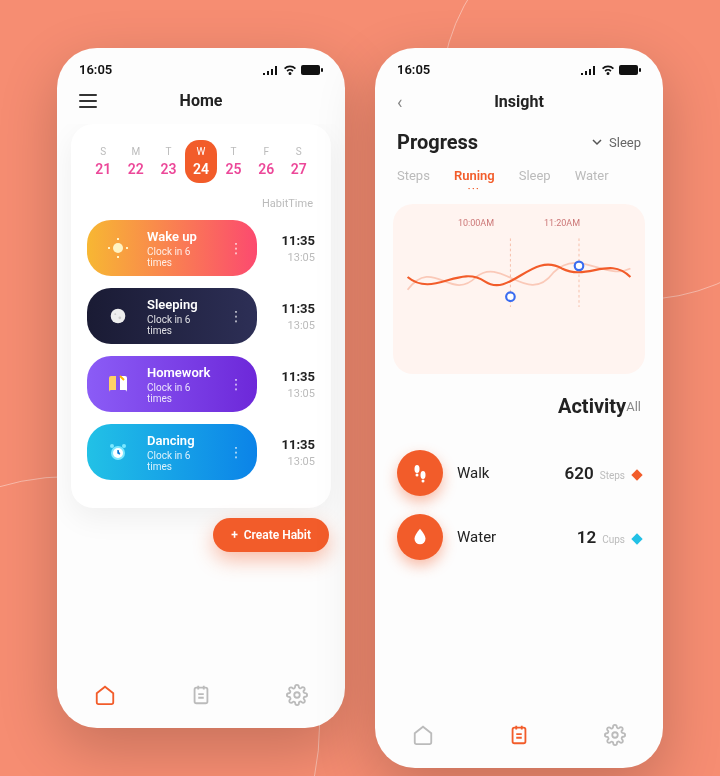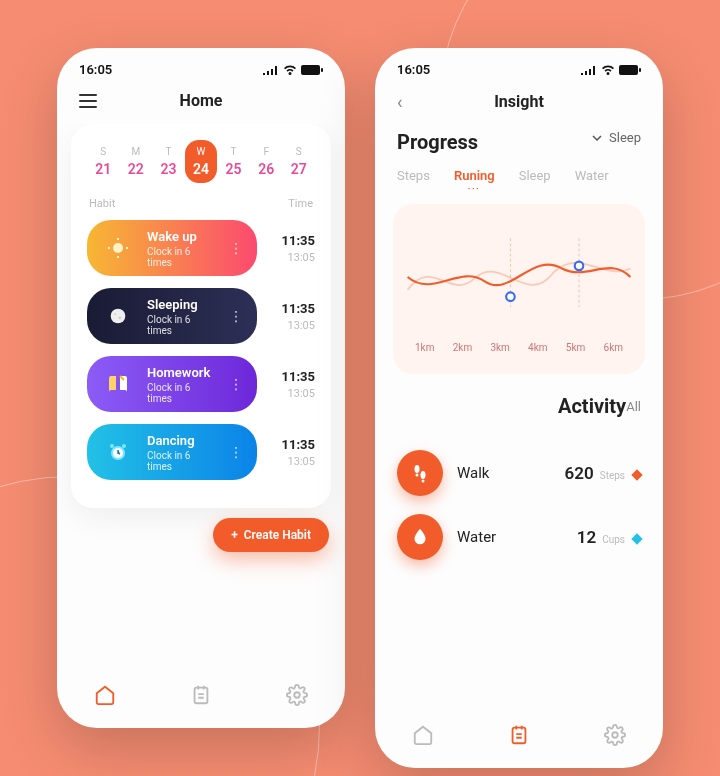--- a/index.html
+++ b/index.html
@@ -59,21 +59,21 @@
   border-radius: 22px;
   box-shadow: 0 10px 30px rgba(0,0,0,0.06);
   padding: 16px;
 }
 .days-row { display: flex; justify-content: space-between; margin-bottom: 14px; }
 .day { text-align: center; width: 34px; padding: 6px 0; border-radius: 14px; cursor: pointer; }
 .day .dname { font-size: 10px; color: #bbb; margin-bottom: 4px; }
 .day .dnum { font-size: 14px; font-weight: 600; color: #ec4899; }
 .day.sel { background: #f25c2a; }
 .day.sel .dname, .day.sel .dnum { color: #fff; }
-.col-headers { display: flex; justify-content: space-between; font-size: 11px; color: #bbb; margin: 6px 2px 10px; }
+.col-headers { display: flex; justify-content: flex-end; font-size: 11px; color: #bbb; margin: 6px 2px 10px; }
 .habit-row { display: flex; align-items: center; gap: 14px; margin-bottom: 12px; }
 .habit-card {
   flex: 1;
   height: 56px;
   border-radius: 24px;
   display: flex;
   align-items: center;
   padding: 0 14px;
   gap: 12px;
   color: #fff;
@@ -109,21 +109,21 @@
 }
 .tabbar {
   margin-top: auto;
   display: flex;
   justify-content: space-around;
   align-items: center;
   padding: 16px 0 22px;
 }
 .tab-item { cursor: pointer; color: #bbb; display: flex; }
 .tab-item.active { color: #f25c2a; }
-.section-header { display: flex; justify-content: space-between; align-items: flex-start; padding: 4px 22px 10px; }
+.section-header { display: flex; justify-content: space-between; align-items: center; padding: 4px 22px 10px; }
 .section-title { font-size: 20px; font-weight: 700; color: #222; }
 .tabs-scroll { display: flex; gap: 24px; padding: 4px 22px 12px; font-size: 13px; }
 .tab-opt { color: #bbb; cursor: pointer; position: relative; }
 .tab-opt.active { color: #f25c2a; font-weight: 600; }
 .tab-opt.active::after { content: "•••"; display: block; font-size: 6px; letter-spacing: 2px; text-align: center; color: #f25c2a; margin-top: 2px; }
 .chart-card {
   margin: 0 18px;
   background: #fff4f0;
   border-radius: 20px;
   padding: 18px 6px 8px;
@@ -362,36 +362,32 @@
         <span>Sleep</span>
       </div>
     </div>
     <div class="tabs-scroll" id="prog-tabs">
         <div class="tab-opt">Steps</div>
         <div class="tab-opt active">Runing</div>
         <div class="tab-opt">Sleep</div>
         <div class="tab-opt">Water</div>
       </div>
     <div class="chart-card">
+      <div class="chart-labels">
+        <span>10:00AM</span>
+        <span>11:20AM</span>
+      </div>
       <svg class="chart-svg" viewBox="0 0 280 110">
         <line x1="130" y1="10" x2="130" y2="90" stroke="#f4b6a0" stroke-dasharray="3 3"></line>
         <line x1="210" y1="10" x2="210" y2="90" stroke="#f4b6a0" stroke-dasharray="3 3"></line>
         <path fill="none" stroke="rgba(240,120,80,0.35)" stroke-width="2" d="M10,70 C40,30 60,85 90,55 C120,30 150,90 180,50 C210,20 240,60 270,45"></path>
         <path fill="none" stroke="#f25c2a" stroke-width="2.5" d="M10,55 C40,80 70,40 100,60 C130,80 155,25 190,45 C220,60 245,30 270,55"></path>
         <circle cx="130" cy="78" r="5" fill="#fff" stroke="#3a6cf0" stroke-width="2.5"></circle>
         <circle cx="210" cy="42" r="5" fill="#fff" stroke="#3a6cf0" stroke-width="2.5"></circle>
       </svg>
-      <div class="chart-x" id="chart-x">
-          <span>1km</span>
-          <span>2km</span>
-          <span>3km</span>
-          <span>4km</span>
-          <span>5km</span>
-          <span>6km</span>
-        </div>
     </div>
     <div class="activity-section">
       <div class="activity-header">
         <div class="section-title">Activity</div>
         <span style="font-size:13px;color:#888;">All</span>
       </div>
       <div id="activity-list">
           <div class="activity-row">
     <div class="activity-icon">
               <svg width="24" height="24" viewBox="0 0 24 24" fill="#fff">

